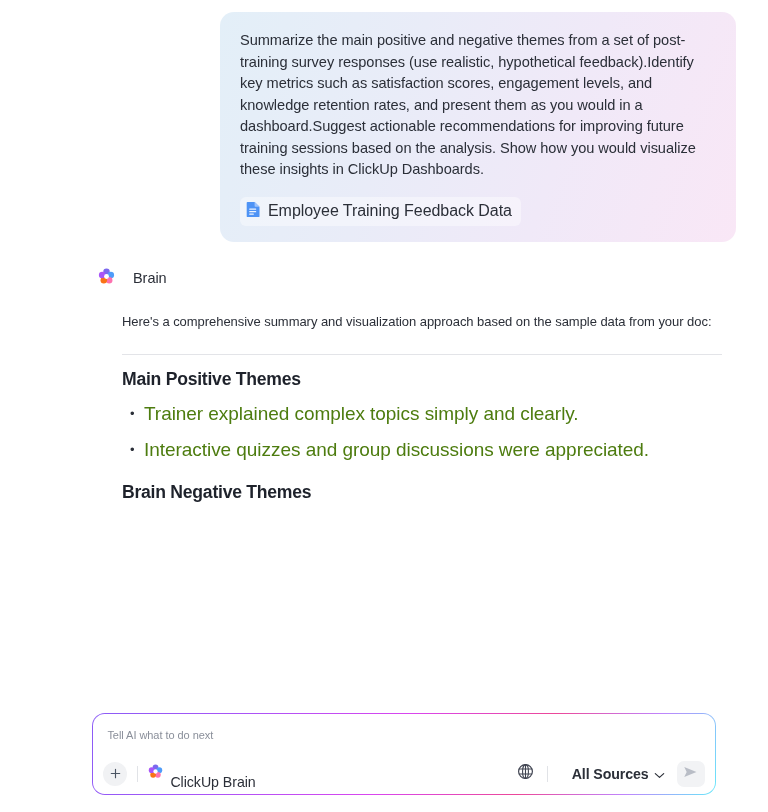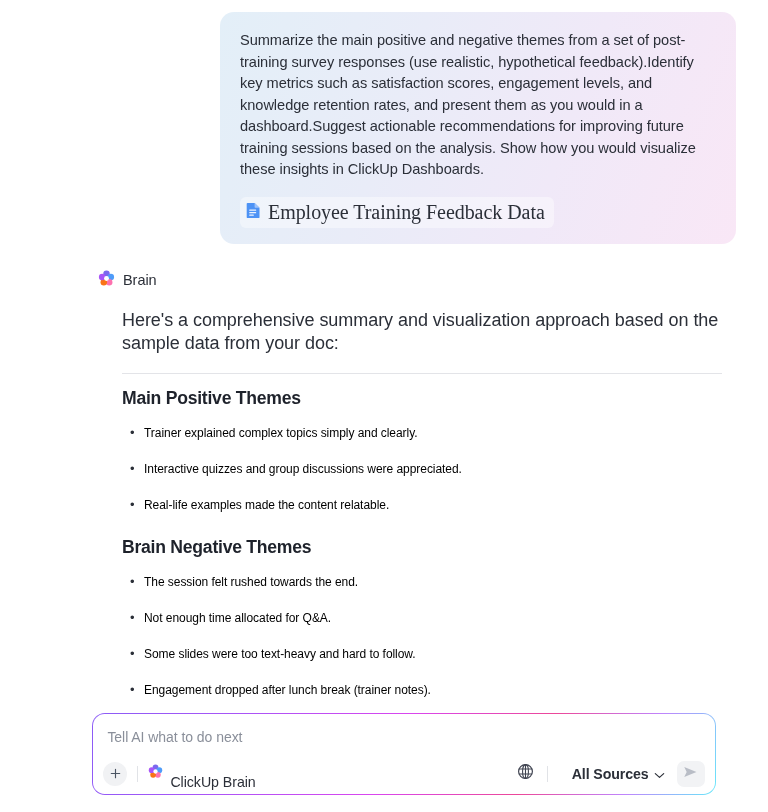--- a/index.html
+++ b/index.html
@@ -55,57 +55,56 @@
     align-items: center;
     gap: 7px;
     margin-top: 16px;
     padding: 4px 9px 4px 6px;
     border-radius: 6px;
     background: rgba(255,255,255,0.42);
     cursor: pointer;
   }
 
   .doc-chip-label {
-    font-size: 20px;
-    color: #2b2f38;
-    letter-spacing: -0.05px;
-    font-family: Liberation Serif, serif;
+    font-size: 16px;
+    color: #2b2f38;
+    letter-spacing: -0.05px;
   }
 
   .doc-icon { flex: 0 0 auto; display: block; }
 
   
   .assistant-block {
     padding: 26px 0 0 0;
   }
 
   .assistant-header {
     display: flex;
     align-items: center;
-    gap: 8px;
+    gap: 18px;
     padding-left: 98px;
     margin-bottom: 18px;
   }
 
   .brain-logo { flex: 0 0 auto; display: block; }
 
   .assistant-name {
     font-size: 14.5px;
     color: #2b2f38;
     letter-spacing: -0.05px;
   }
 
   .assistant-body {
     padding-left: 122px;
     padding-right: 46px;
   }
 
   .intro-para {
-    font-size: 18px;
-    line-height: 23px;
+    font-size: 13px;
+    line-height: 29px;
     color: #2b2f38;
     letter-spacing: -0.05px;
     max-width: 600px;
   }
 
   .divider {
     height: 1px;
     background: #e3e4e8;
     margin: 18px 0 0 0;
     width: 600px;
@@ -118,23 +117,23 @@
     font-weight: bold;
     color: #1e222b;
     letter-spacing: -0.25px;
     margin-bottom: 6px;
   }
 
   .bullet-list { list-style: none; }
 
   .bullet-item {
     position: relative;
-    font-size: 12px;
+    font-size: 19px;
     line-height: 20px;
-    color: #000000;
+    color: #4d7c0f;
     letter-spacing: -0.05px;
     padding: 8px 0 8px 22px;
   }
 
   .bullet-item::before {
     content: "•";
     position: absolute;
     left: 8px;
     top: 8px;
     color: #2b2f38;
@@ -166,21 +165,21 @@
     border-radius: 11.6px;
     background: #ffffff;
     position: relative;
   }
 
   .composer-input {
     position: absolute;
     left: 14px;
     top: 15px;
     right: 14px;
-    font-size: 14px;
+    font-size: 11px;
     color: #14532d;
     letter-spacing: -0.05px;
     background: none;
     border: none;
     outline: none;
     font-family: "Liberation Sans", sans-serif;
     width: calc(100% - 28px);
   }
 
   .composer-input::placeholder { color: #8a8f9a; }
@@ -321,32 +320,25 @@
 
         <div class="intro-para">Here's a comprehensive summary and visualization approach based on the sample data from your doc:</div>
 
         <div class="divider"></div>
 
         <div class="section">
           <div class="section-heading">Main Positive Themes</div>
           <ul class="bullet-list">
             <li class="bullet-item">Trainer explained complex topics simply and clearly.</li>
             <li class="bullet-item">Interactive quizzes and group discussions were appreciated.</li>
-            <li class="bullet-item">Real-life examples made the content relatable.</li>
           </ul>
         </div>
 
         <div class="section">
           <div class="section-heading">Brain Negative Themes</div>
-          <ul class="bullet-list">
-            <li class="bullet-item">The session felt rushed towards the end.</li>
-            <li class="bullet-item">Not enough time allocated for Q&amp;A.</li>
-            <li class="bullet-item">Some slides were too text-heavy and hard to follow.</li>
-            <li class="bullet-item">Engagement dropped after lunch break (trainer notes).</li>
-          </ul>
 
         </div>
 
       </div>
     </div>
   </div>
 
   <div class="composer-wrap">
     <div class="composer">
 

